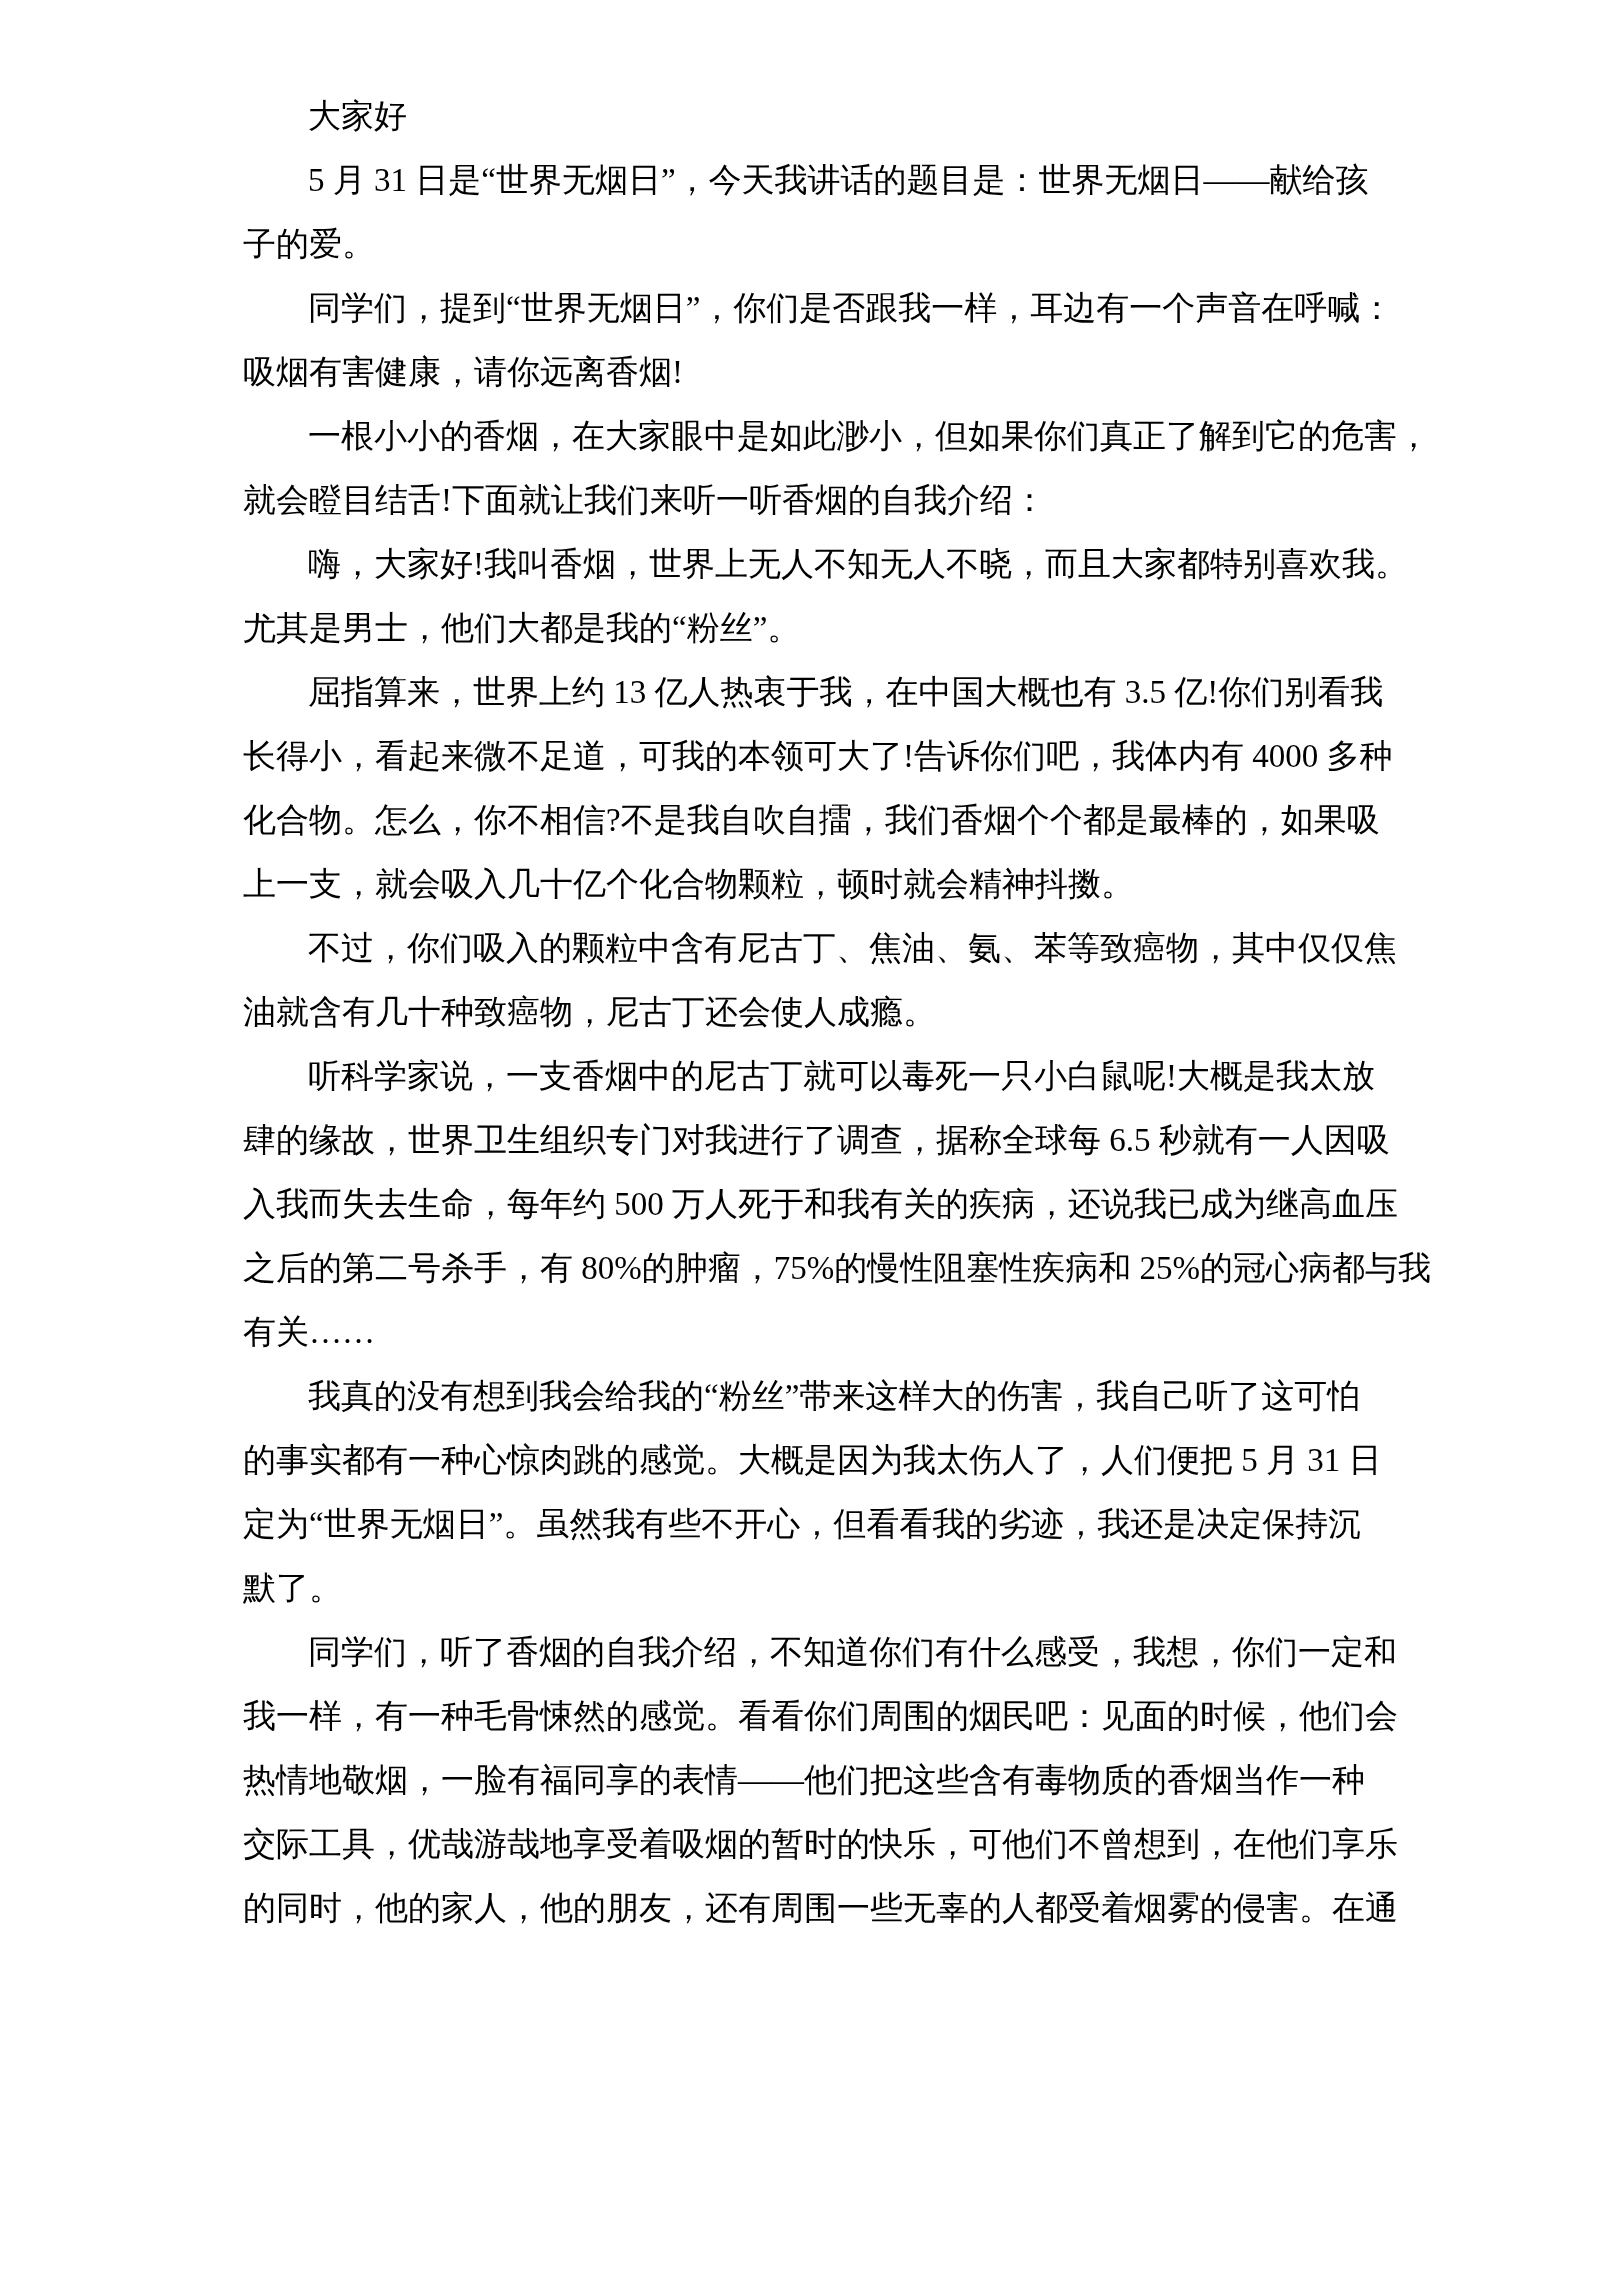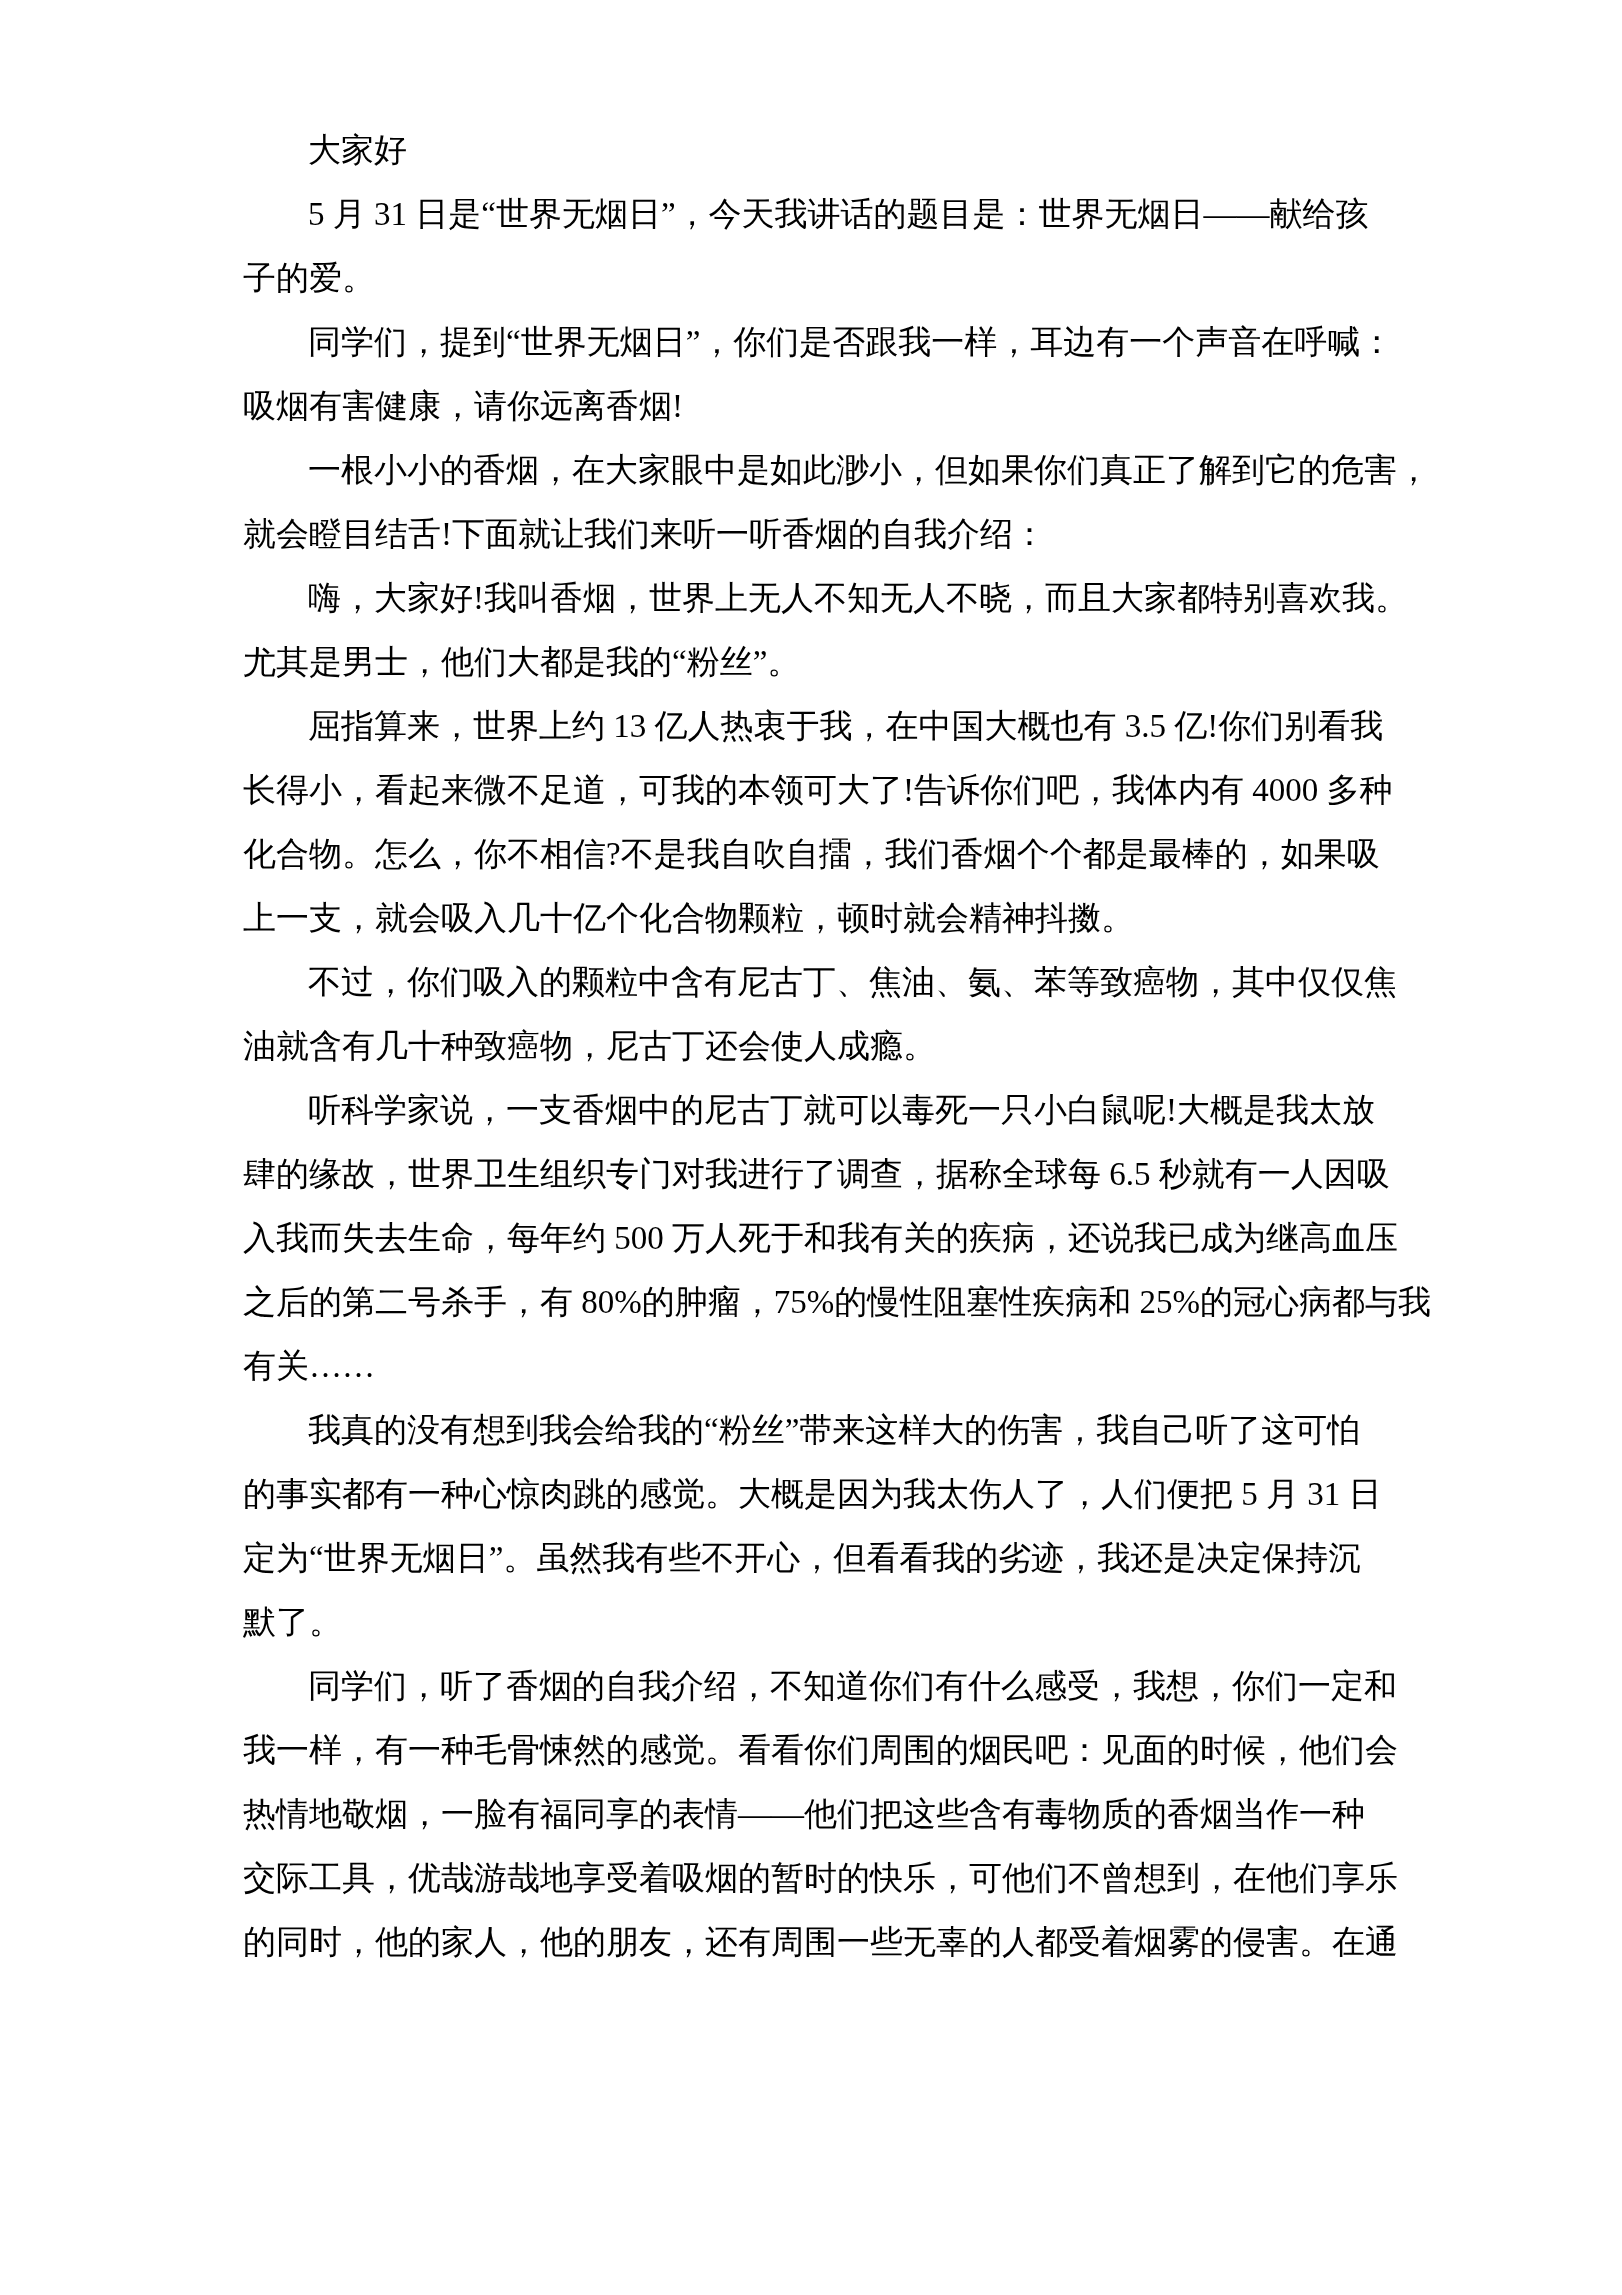--- a/index.html
+++ b/index.html
@@ -12,21 +12,21 @@
     height: 2295px;
     overflow: hidden;
     font-family: "Liberation Serif", serif;
   }
   .page {
     position: relative;
     width: 1623px;
     height: 2295px;
     background: #ffffff;
     box-sizing: border-box;
-    padding: 118px 230px 0 243px;
+    padding: 84px 230px 0 243px;
   }
   .text-block {
     color: #000000;
     font-size: 33px;
     line-height: 64px;
     white-space: pre;
   }
   .line {
     height: 64px;
     white-space: pre;

